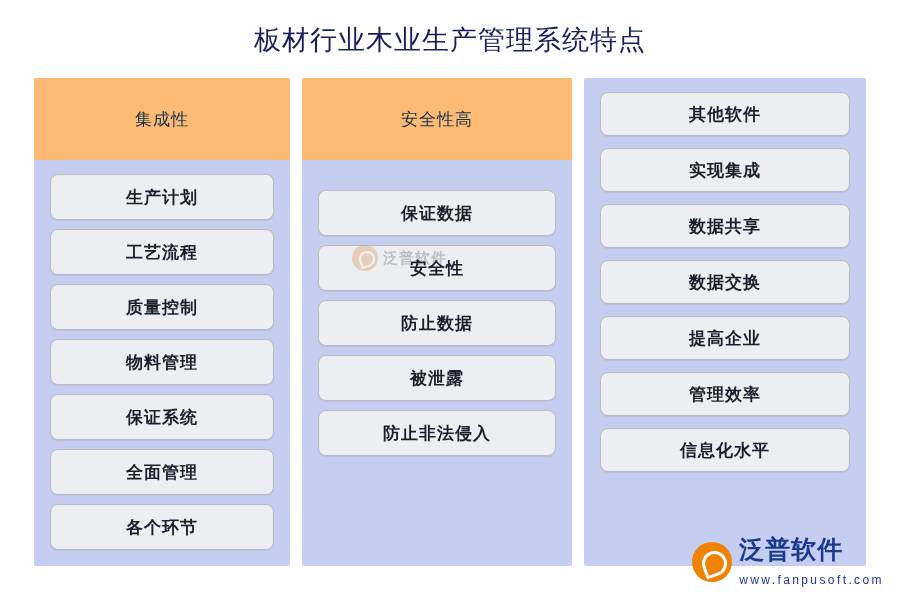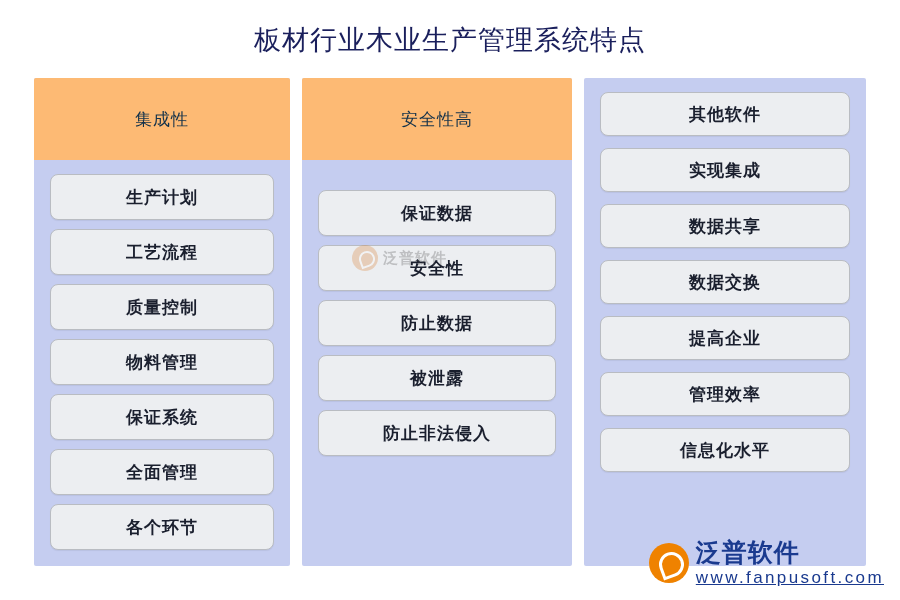--- a/index.html
+++ b/index.html
@@ -146,25 +146,24 @@
     flex-direction: column;
     line-height: 1;
   }
   .logo-name {
     font-size: 25px;
     font-weight: bold;
     color: #1a3a8f;
     letter-spacing: 1px;
   }
   .logo-url {
-    font-size: 17px;
+    font-size: 12px;
     color: #1a3a8f;
     letter-spacing: 2.4px;
-    margin-top: 4px;
-    text-decoration: underline;
+    margin-top: 12px;
   }
 </style>
 </head>
 <body>
 
 <div class="page-title">板材行业木业生产管理系统特点</div>
 
 <div class="columns">
 
   <div class="column col-0">

